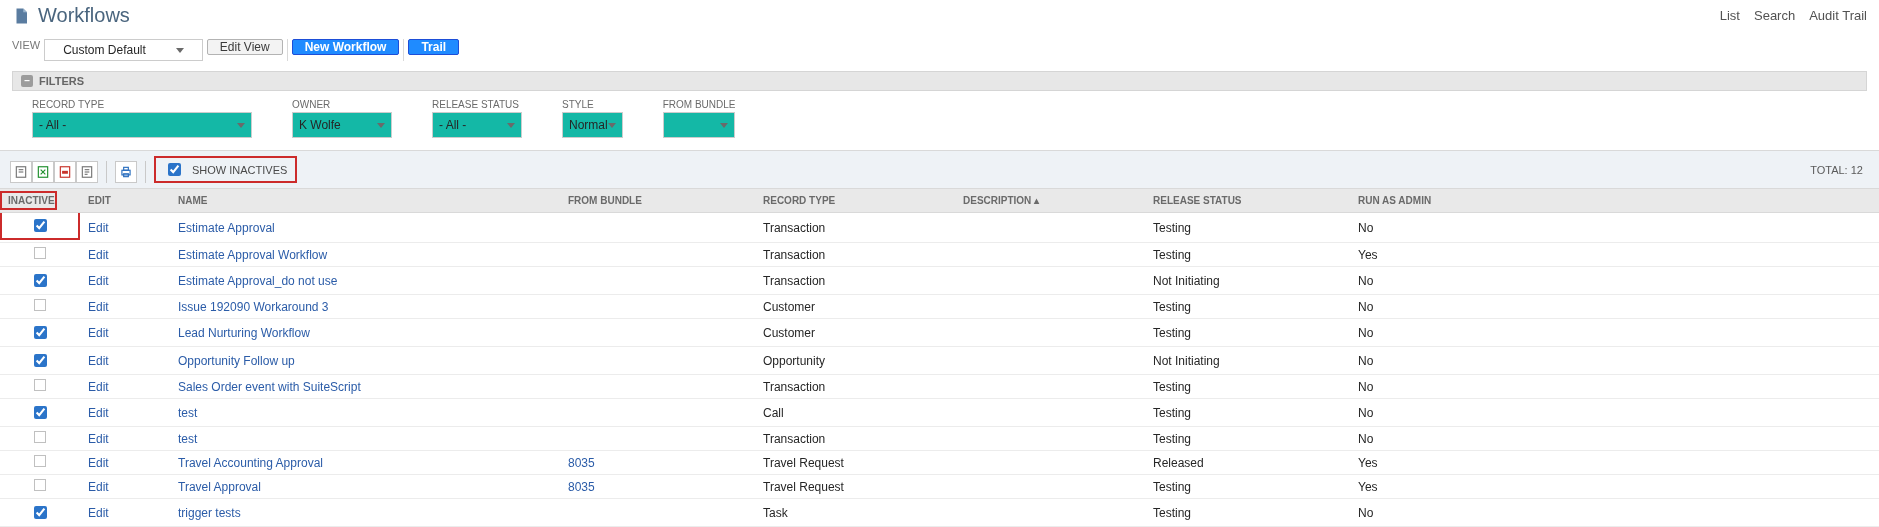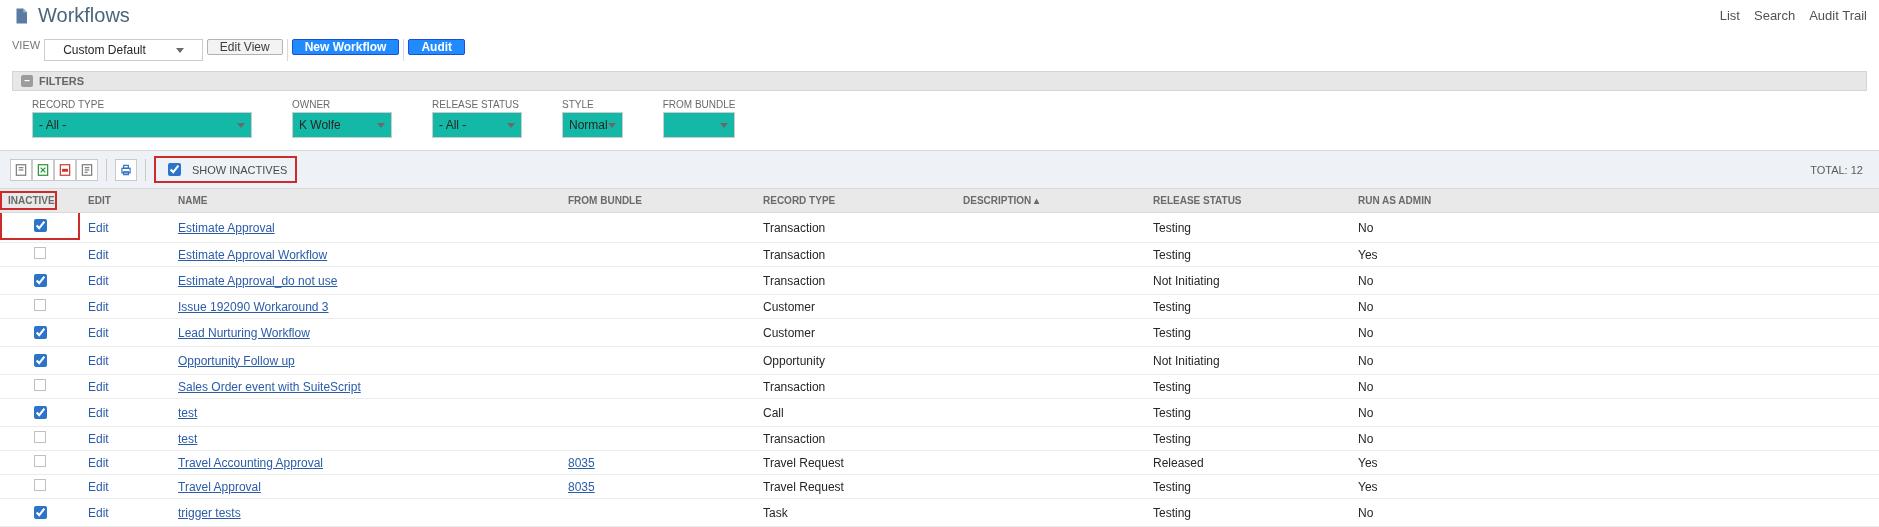--- a/index.html
+++ b/index.html
@@ -121,21 +121,21 @@
   
   .toolbar {
     display: flex;
     align-items: center;
     background: #eef2f6;
     border-top: 1px solid #d9d9d9;
     border-bottom: 1px solid #d9d9d9;
     padding: 5px 10px;
     justify-content: space-between;
   }
-  .toolbar-left { display: flex; align-items: center; }
+  .toolbar-left { display: flex; align-items: flex-end; }
   .icon-btn {
     width: 22px; height: 22px;
     border: 1px solid #c9c9c9;
     background: #fff;
     display: flex; align-items: center; justify-content: center;
     cursor: pointer;
     color: #555;
   }
   .icon-btn svg { width: 14px; height: 14px; }
   .icon-green svg { stroke: #1f8f2d; fill:none; }
@@ -186,21 +186,21 @@
   }
   .first-cell-box {
     display:flex; justify-content:center;
     border: 2px solid #cc2b2b;
     border-top: none;
     margin: -4px -8px -2px -8px;
     padding: 3px 0;
   }
   .center { text-align: center; }
   .edit-link { color: #2b5ca8; cursor: pointer; }
-  .name-link { color: #2b5ca8; cursor: pointer; text-decoration: underline; }
+  .name-link { color: #2b5ca8; cursor: pointer; }
   .row-check { accent-color: #2b74c9; }
   .uncheck {
     width: 12px; height: 12px;
     border: 1px solid #c0c0c0;
     background: #fff;
     display: inline-block;
   }
   col.c-inactive { width: 80px; }
   col.c-edit { width: 90px; }
   col.c-name { width: 390px; }
@@ -234,21 +234,21 @@
 <div class="view-row">
   <span class="view-label">VIEW</span>
   <span class="select-wrap">
     <span>Custom Default</span>
     <span class="tri"></span>
   </span>
   <button class="btn">Edit View</button>
   <span class="divider-v"></span>
   <button class="btn btn-primary">New Workflow</button>
   <span class="divider-v"></span>
-  <button class="btn btn-primary">Audit</button>
+  <button class="btn btn-primary">Trail</button>
 </div>
 
 <div class="filters-head">
   <span class="collapse-box">–</span>
   <span>FILTERS</span>
 </div>
 
 <div class="filters-body">
   <div class="filter-col">
     <span class="filter-label">RECORD TYPE</span>

